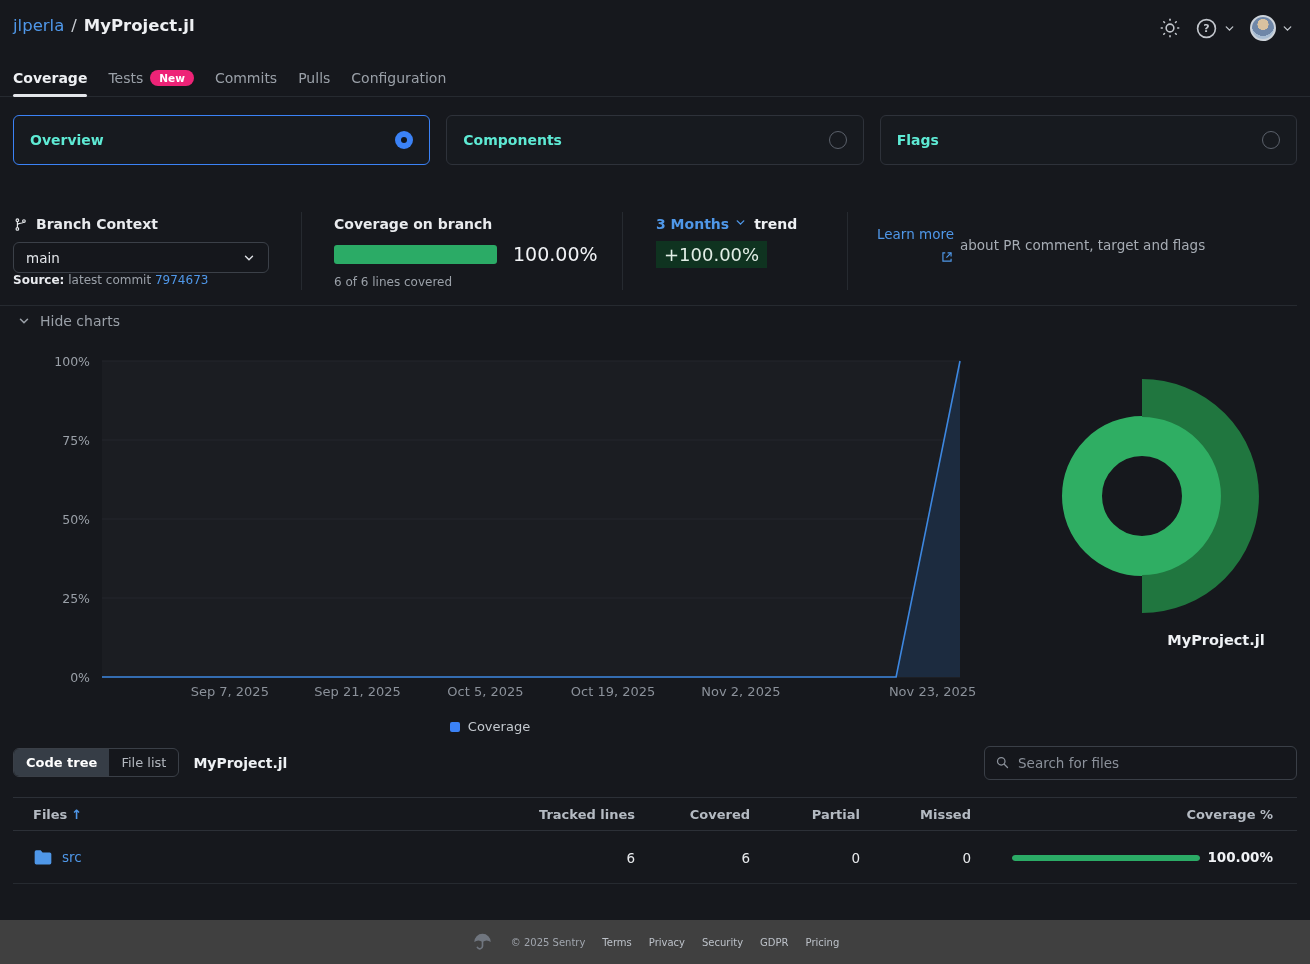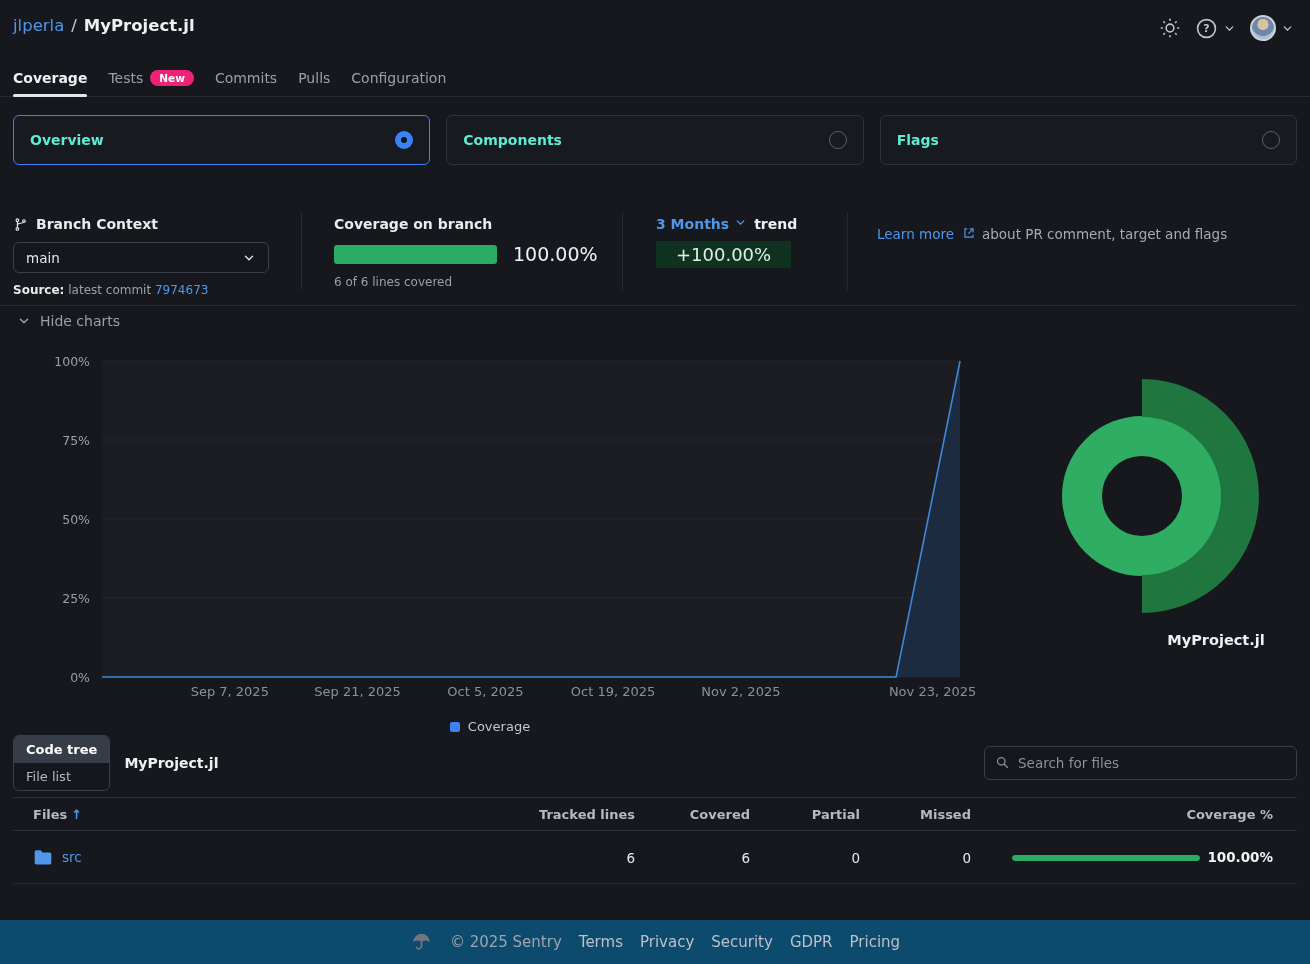--- a/index.html
+++ b/index.html
@@ -37,72 +37,72 @@
   .radio{width:18px;height:18px;border-radius:50%;border:1.5px solid #5b616b;flex:none;}
   .radio.sel{border:none;background:var(--blue);position:relative;}
   .radio.sel::after{content:'';position:absolute;left:6px;top:6px;width:6px;height:6px;border-radius:50%;background:#10141a;}
 
   
   .summary{position:absolute;left:0;right:13px;top:200px;height:106px;border-bottom:1px solid var(--border-subtle);}
   .vdiv{position:absolute;top:12px;height:78px;width:1px;background:var(--border-subtle);}
   .sec-title{display:flex;align-items:center;gap:8px;font-size:14px;font-weight:700;color:#e9ebee;}
   .col{position:absolute;top:16px;}
   .dropdown{margin-top:10px;width:256px;height:31px;border:1px solid #3b4048;border-radius:6px;display:flex;align-items:center;justify-content:space-between;padding:0 12px;font-size:13.5px;color:#e3e6ea;cursor:pointer;background:#15171c;}
-  .source-line{margin-top:10px;font-size:12px;color:var(--text-sec);}
+  .source-line{font-size:12px;color:var(--text-sec);}
   .source-line b{color:#e8eaee;}
   .source-line a{color:var(--link);text-decoration:none;cursor:pointer;}
   .covbar-row{margin-top:11px;display:flex;align-items:center;}
   .covbar{width:163px;height:19px;background:#2a2e35;border-radius:3px;overflow:hidden;}
   .covbar>div{height:100%;background:var(--green);}
   .bigpct{font-size:19px;color:#f0f2f5;margin-left:16px;}
   .cov-detail{margin-top:10px;font-size:12px;color:var(--text-sec);}
   .trend-title{display:flex;align-items:center;gap:7px;font-size:14px;font-weight:700;}
   .trend-title .period{color:var(--link);display:flex;align-items:flex-start;gap:5px;cursor:pointer;}
-  .trend-badge{display:inline-block;margin-top:9px;padding:3px 20px;background:#0f3320;color:#e2eee6;font-size:18px;}
+  .trend-badge{display:inline-block;margin-top:9px;padding:3px 8px;background:#0f3320;color:#e2eee6;font-size:18px;}
   .yaml-line{margin-top:10px;font-size:13.5px;color:#a6acb4;display:flex;align-items:center;gap:6px;}
-  .yaml-line a{color:var(--link);text-decoration:none;display:flex;align-items:flex-start;gap:8px;cursor:pointer;}
+  .yaml-line a{color:var(--link);text-decoration:none;display:flex;align-items:flex-end;gap:8px;cursor:pointer;flex-direction:column;}
 
   
   .hidecharts{position:absolute;left:17px;top:313px;display:flex;align-items:center;gap:9px;font-size:14px;color:var(--text-sec);cursor:pointer;}
 
   
   svg.trend{position:absolute;left:0;top:350px;}
   .ytick{fill:#9aa0a8;font-size:12.5px;}
   .xtick{fill:#8b919a;font-size:13px;}
   .legend{position:absolute;left:0;top:719px;width:980px;display:flex;justify-content:center;align-items:center;gap:8px;cursor:pointer;}
   .legend .sw{width:10px;height:10px;border-radius:2px;background:var(--blue);}
   .legend .tx{font-size:13px;color:#c3c8ce;}
   svg.sunburst{position:absolute;left:1020px;top:372px;}
   .donut-label{position:absolute;left:1155px;top:632px;width:122px;text-align:center;font-size:14.5px;font-weight:700;color:#eef1f4;}
 
   
   .filebar{position:absolute;left:13px;right:13px;top:747px;height:31px;display:flex;align-items:center;justify-content:space-between;}
   .fb-left{display:flex;align-items:center;}
-  .segmented{display:flex;border:1px solid #3a3f47;border-radius:6px;overflow:hidden;background:#15171c;flex-direction:column;}
+  .segmented{display:flex;border:1px solid #3a3f47;border-radius:6px;overflow:hidden;background:#15171c;}
   .chip{padding:6px 12px;font-size:13px;color:#b3b8bf;cursor:pointer;}
   .chip.active{background:#363d46;color:#fff;font-weight:700;}
   .fb-repo{margin-left:14px;font-size:14px;font-weight:700;color:#eef1f4;}
   .searchbox{width:313px;height:31px;border:1px solid #3a3f47;border-radius:6px;display:flex;align-items:center;gap:8px;padding:16px 10px;background:#15171c;}
   .searchbox input{flex:1;background:transparent;border:none;outline:none;color:#dfe2e7;font-size:13.5px;}
   .searchbox input::placeholder{color:#8b919a;}
 
   
   .ftable{position:absolute;left:13px;right:13px;top:797px;}
   .thead{position:relative;height:34px;border-top:1px solid #2c3037;border-bottom:1px solid #2c3037;font-size:13px;font-weight:700;color:#b4bac2;}
   .th{position:absolute;top:9px;cursor:pointer;}
   .trow{position:relative;height:53px;border-bottom:1px solid var(--border-subtle);font-size:13.5px;color:#e8eaed;}
   .cell{position:absolute;top:19px;}
   .file-link{display:flex;align-items:center;gap:9px;color:var(--link);text-decoration:none;cursor:pointer;}
   .rowbar{position:absolute;top:24px;right:97px;width:188px;height:6px;border-radius:3px;background:#2a2e35;overflow:hidden;}
   .rowbar>div{height:100%;background:var(--green);border-radius:3px;}
   .rowpct{position:absolute;top:18px;right:24px;font-weight:700;color:#f0f2f5;}
   .sortarrow{color:var(--link);font-weight:700;margin-left:4px;}
 
   
-  .footer{position:absolute;left:0;right:0;top:920px;height:44px;background:#0c4a6e;display:flex;align-items:center;justify-content:center;gap:17px;font-size:15px;color:#a0a5ad;}
+  .footer{position:absolute;left:0;right:0;top:920px;height:44px;background:#404040;display:flex;align-items:center;justify-content:center;gap:17px;font-size:10px;color:#a0a5ad;}
   .footer a{color:#bcc1c8;text-decoration:none;cursor:pointer;}
 </style>
 </head>
 <body>
 
 <div class="app">
 
   <div class="crumb">
     <a class="owner">jlperla</a>
     <span class="sep">/</span>

